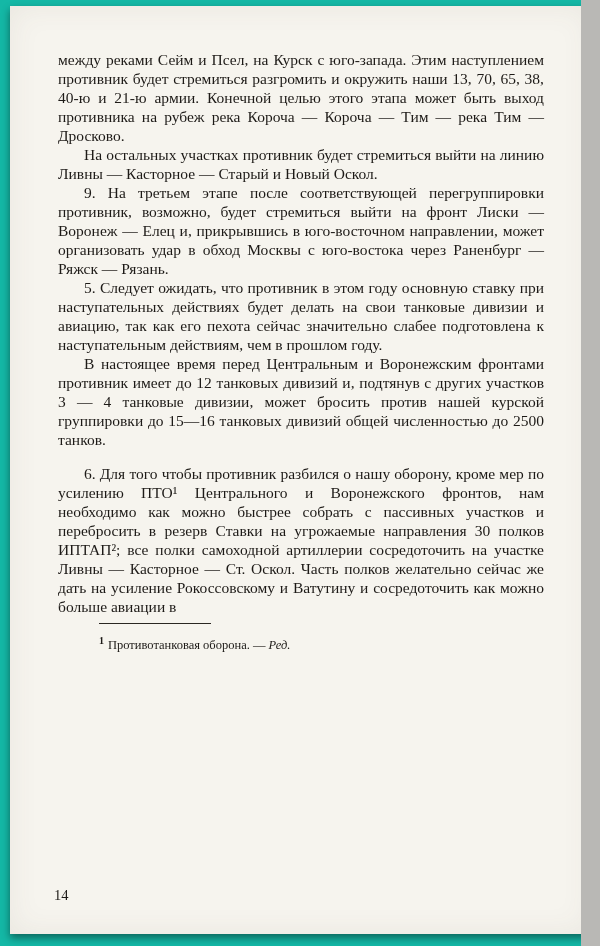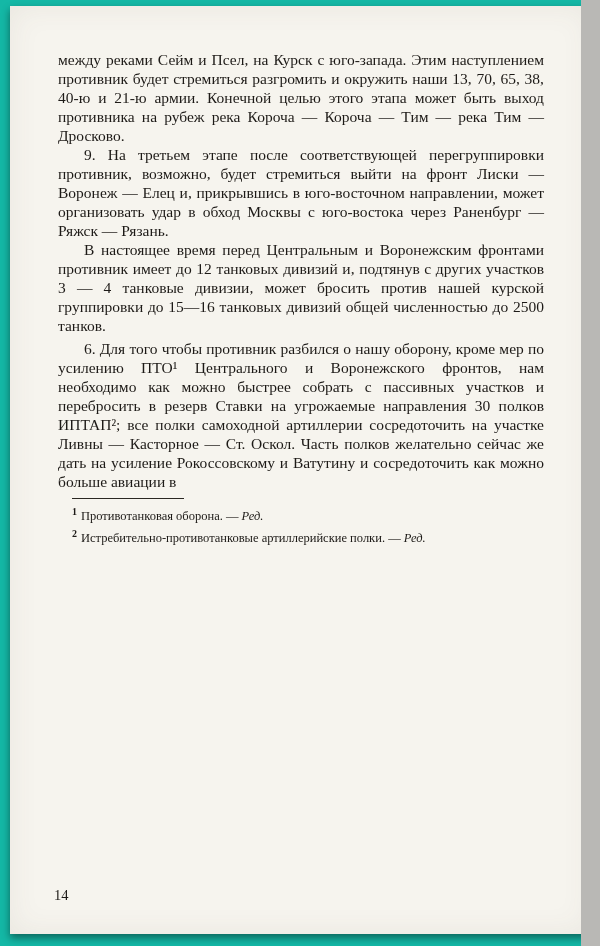--- a/index.html
+++ b/index.html
@@ -32,27 +32,28 @@
     text-align: justify;
   }
   .para {
     margin: 0;
     text-indent: 26px;
   }
   .para.no-indent {
     text-indent: 0;
   }
   .para.space-before {
-    margin-top: 4px;
+    margin-top: 15px;
   }
   .footnotes {
     padding: 0 46px 0 48px;
     margin-top: 7px;
     font-size: 12.5px;
-    line-height: 16px;
+    line-height: 24px;
+    margin-left: 27px;
   }
   .footnote-rule {
     width: 112px;
     height: 1px;
     background: #2a2722;
     margin: 0 0 5px 14px;
   }
   .footnote {
     margin: 0 0 2px 0;
     padding-left: 14px;
@@ -75,31 +76,30 @@
   }
 </style>
 </head>
 <body>
 
 <div class="scan">
   <div class="page">
 
     <div class="body-text">
       <p class="para no-indent">между реками Сейм и Псел, на Курск с юго-запада. Этим наступлением противник будет стремиться разгромить и окружить наши 13, 70, 65, 38, 40-ю и 21-ю армии. Конечной целью этого этапа может быть выход противника на рубеж река Короча — Короча — Тим — река Тим — Дросково.</p>
+      <p class="para">На остальных участках противник будет стремиться выйти на линию Ливны — Касторное — Старый и Новый Оскол.</p>
       <p class="para">9. На третьем этапе после соответствующей перегруппировки противник, возможно, будет стремиться выйти на фронт Лиски — Воронеж — Елец и, прикрывшись в юго-восточном направлении, может организовать удар в обход Москвы с юго-востока через Раненбург — Ряжск — Рязань.</p>
+      <p class="para">5. Следует ожидать, что противник в этом году основную ставку при наступательных действиях будет делать на свои танковые дивизии и авиацию, так как его пехота сейчас значительно слабее подготовлена к наступательным действиям, чем в прошлом году.</p>
       <p class="para">В настоящее время перед Центральным и Воронежским фронтами противник имеет до 12 танковых дивизий и, подтянув с других участков 3 — 4 танковые дивизии, может бросить против нашей курской группировки до 15—16 танковых дивизий общей численностью до 2500 танков.</p>
       <p class="para space-before">6. Для того чтобы противник разбился о нашу оборону, кроме мер по усилению ПТО¹ Центрального и Воронежского фронтов, нам необходимо как можно быстрее собрать с пассивных участков и перебросить в резерв Ставки на угрожаемые направления 30 полков ИПТАП²; все полки самоходной артиллерии сосредоточить на участке Ливны — Касторное — Ст. Оскол. Часть полков желательно сейчас же дать на усиление Рокоссовскому и Ватутину и сосредоточить как можно больше авиации в</p>
     </div>
 
     <div class="footnotes">
       <div class="footnote-rule"></div>
       <p class="footnote">
         <sup class="fn-marker">1</sup><span>Противотанковая оборона. — </span><span class="fn-source">Ред.</span>
       </p>
-      <p class="footnote">
-        <sup class="fn-marker">2</sup><span>Истребительно-противотанковые артиллерийские полки. — </span><span class="fn-source">Ред.</span>
-      </p>
     </div>
 
     <div class="page-number">14</div>
 
   </div>
 </div>
 
 </body></html>

